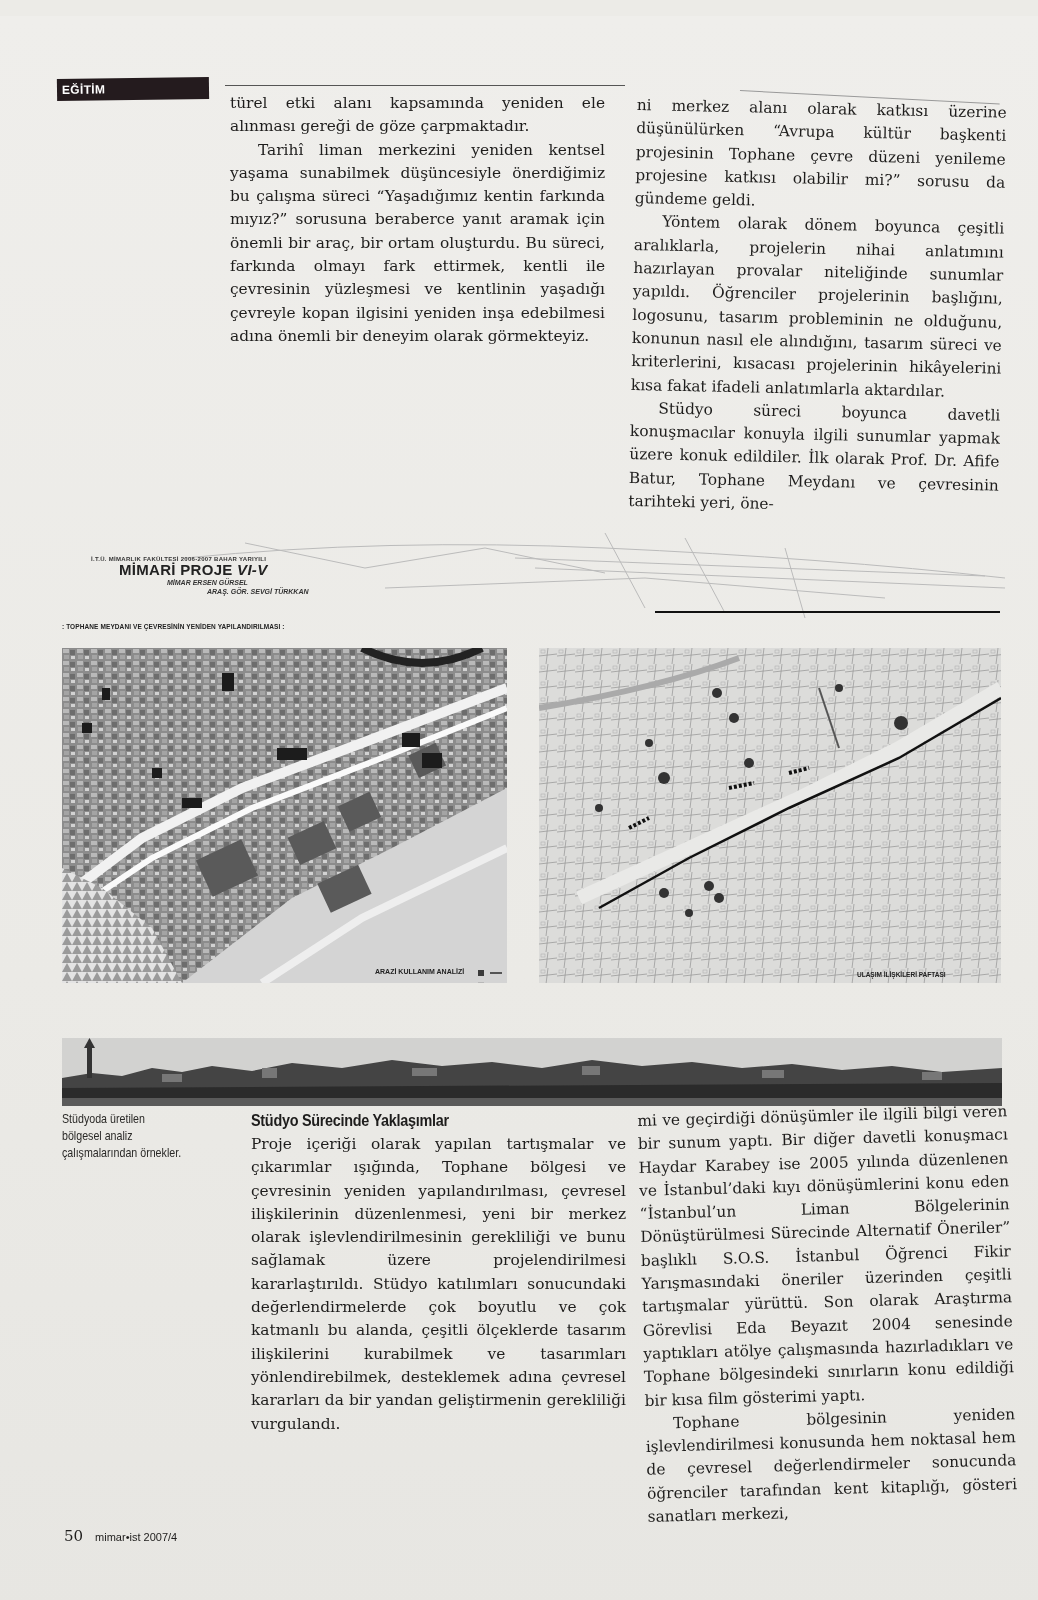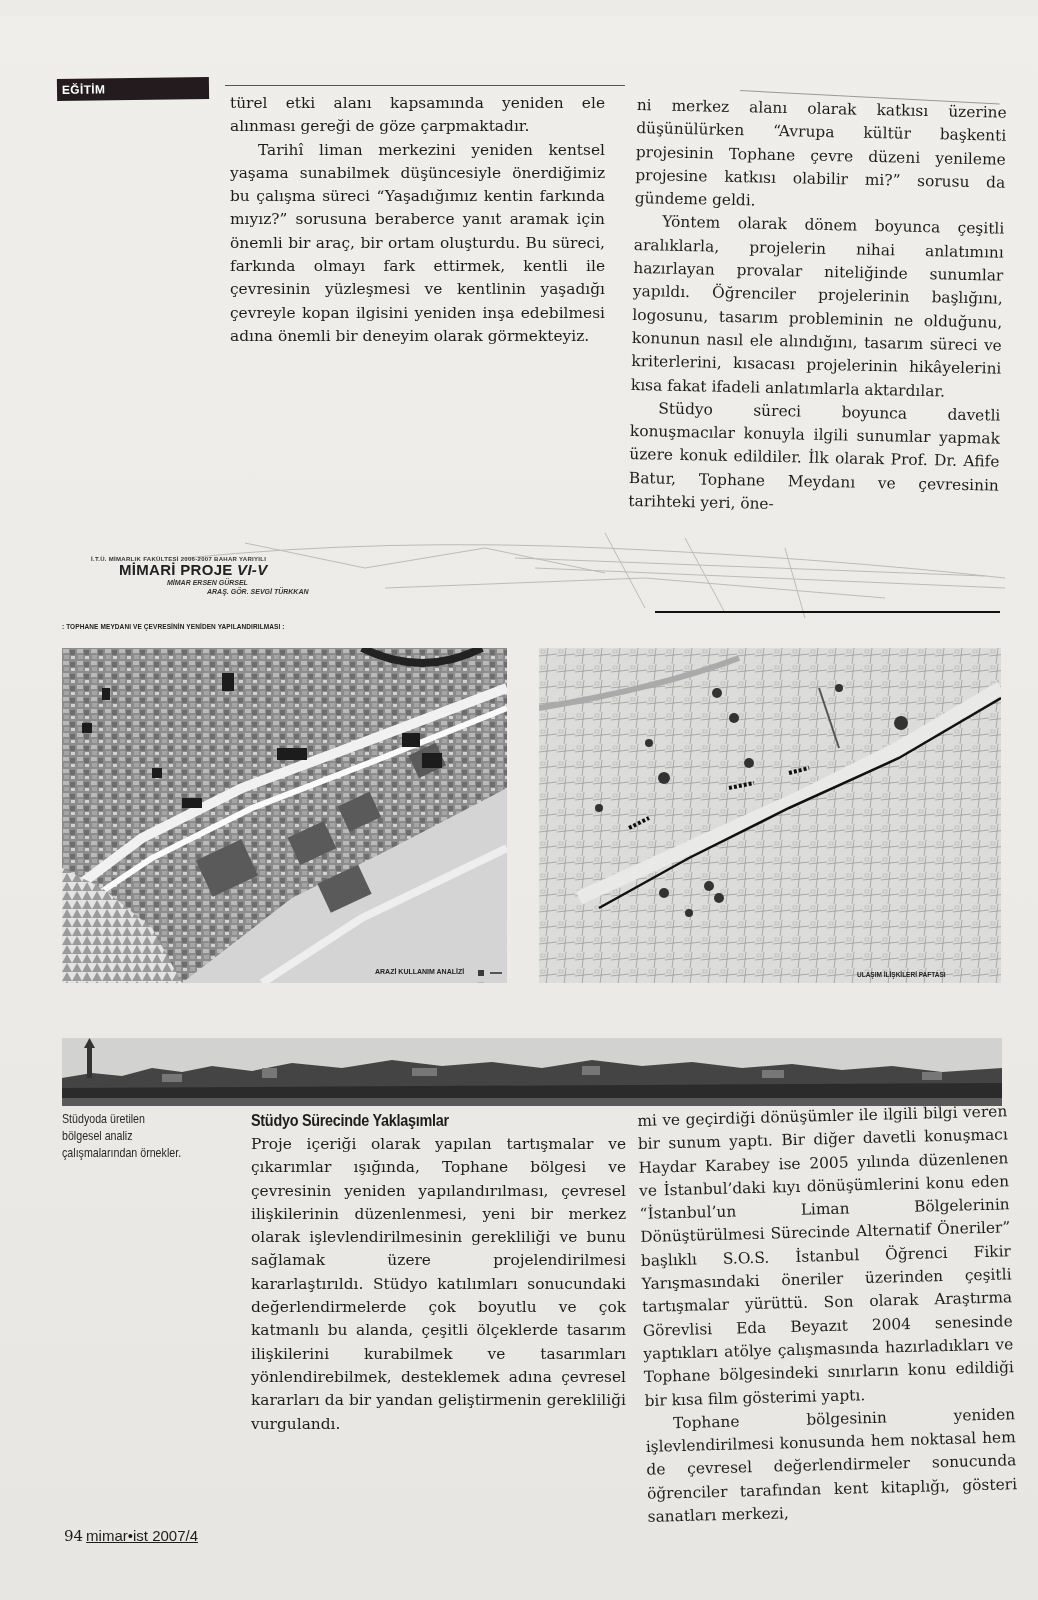--- a/index.html
+++ b/index.html
@@ -42,21 +42,21 @@
   }
   .caption {
     position: absolute; left: 62px; top: 1094px; width: 150px;
     font-family: "Liberation Sans", sans-serif; font-size: 13px; line-height: 17px;
     transform: scaleX(0.82); transform-origin: left; color: #2a2927;
   }
   .footer {
     position: absolute; left: 64px; top: 1511px; font-size: 15px;
     font-family: "DejaVu Serif", serif;
   }
-  .footer .mag { font-family: "Liberation Sans", sans-serif; font-size: 15px; margin-left: 3px; text-decoration: underline; }
+  .footer .mag { font-family: "Liberation Sans", sans-serif; font-size: 11px; margin-left: 12px; }
 
   
   .poster {
     position: absolute; left: 45px; top: 512px; width: 965px; height: 580px;
   }
   .poster-sketch {
     position: absolute; left: 140px; top: 0; width: 820px; height: 90px;
   }
   .poster-header { position: absolute; left: 50px; top: 28px; font-family: "Liberation Sans", sans-serif; }
   .ph-small { font-size: 6px; font-weight: bold; letter-spacing: 0.3px; color: #333; margin-left: -4px; }
@@ -237,15 +237,15 @@
     <h3 class="sub-heading">Stüdyo Sürecinde Yaklaşımlar</h3>
     <p>Proje içeriği olarak yapılan tartışmalar ve çıkarımlar ışığında, Tophane bölgesi ve çevresinin yeniden yapılandırılması, çevresel ilişkilerinin düzenlenmesi, yeni bir merkez olarak işlevlendirilmesinin gerekliliği ve bunu sağlamak üzere projelendirilmesi kararlaştırıldı. Stüdyo katılımları sonucundaki değerlendirmelerde çok boyutlu ve çok katmanlı bu alanda, çeşitli ölçeklerde tasarım ilişkilerini kurabilmek ve tasarımları yönlendirebilmek, desteklemek adına çevresel kararları da bir yandan geliştirmenin gerekliliği vurgulandı.</p>
   </div>
 
   <div class="col col-d">
     <p>mi ve geçirdiği dönüşümler ile ilgili bilgi veren bir sunum yaptı. Bir diğer davetli konuşmacı Haydar Karabey ise 2005 yılında düzenlenen ve İstanbul’daki kıyı dönüşümlerini konu eden “İstanbul’un Liman Bölgelerinin Dönüştürülmesi Sürecinde Alternatif Öneriler” başlıklı S.O.S. İstanbul Öğrenci Fikir Yarışmasındaki öneriler üzerinden çeşitli tartışmalar yürüttü. Son olarak Araştırma Görevlisi Eda Beyazıt 2004 senesinde yaptıkları atölye çalışmasında hazırladıkları ve Tophane bölgesindeki sınırların konu edildiği bir kısa film gösterimi yaptı.</p>
     <p class="indent">Tophane bölgesinin yeniden işlevlendirilmesi konusunda hem noktasal hem de çevresel değerlendirmeler sonucunda öğrenciler tarafından kent kitaplığı, gösteri sanatları merkezi,</p>
   </div>
 
   <div class="footer">
-    <span>94</span><span class="mag">mimar•ist 2007/4</span>
+    <span>50</span><span class="mag">mimar•ist 2007/4</span>
   </div>
 </div>
 
 </body></html>

